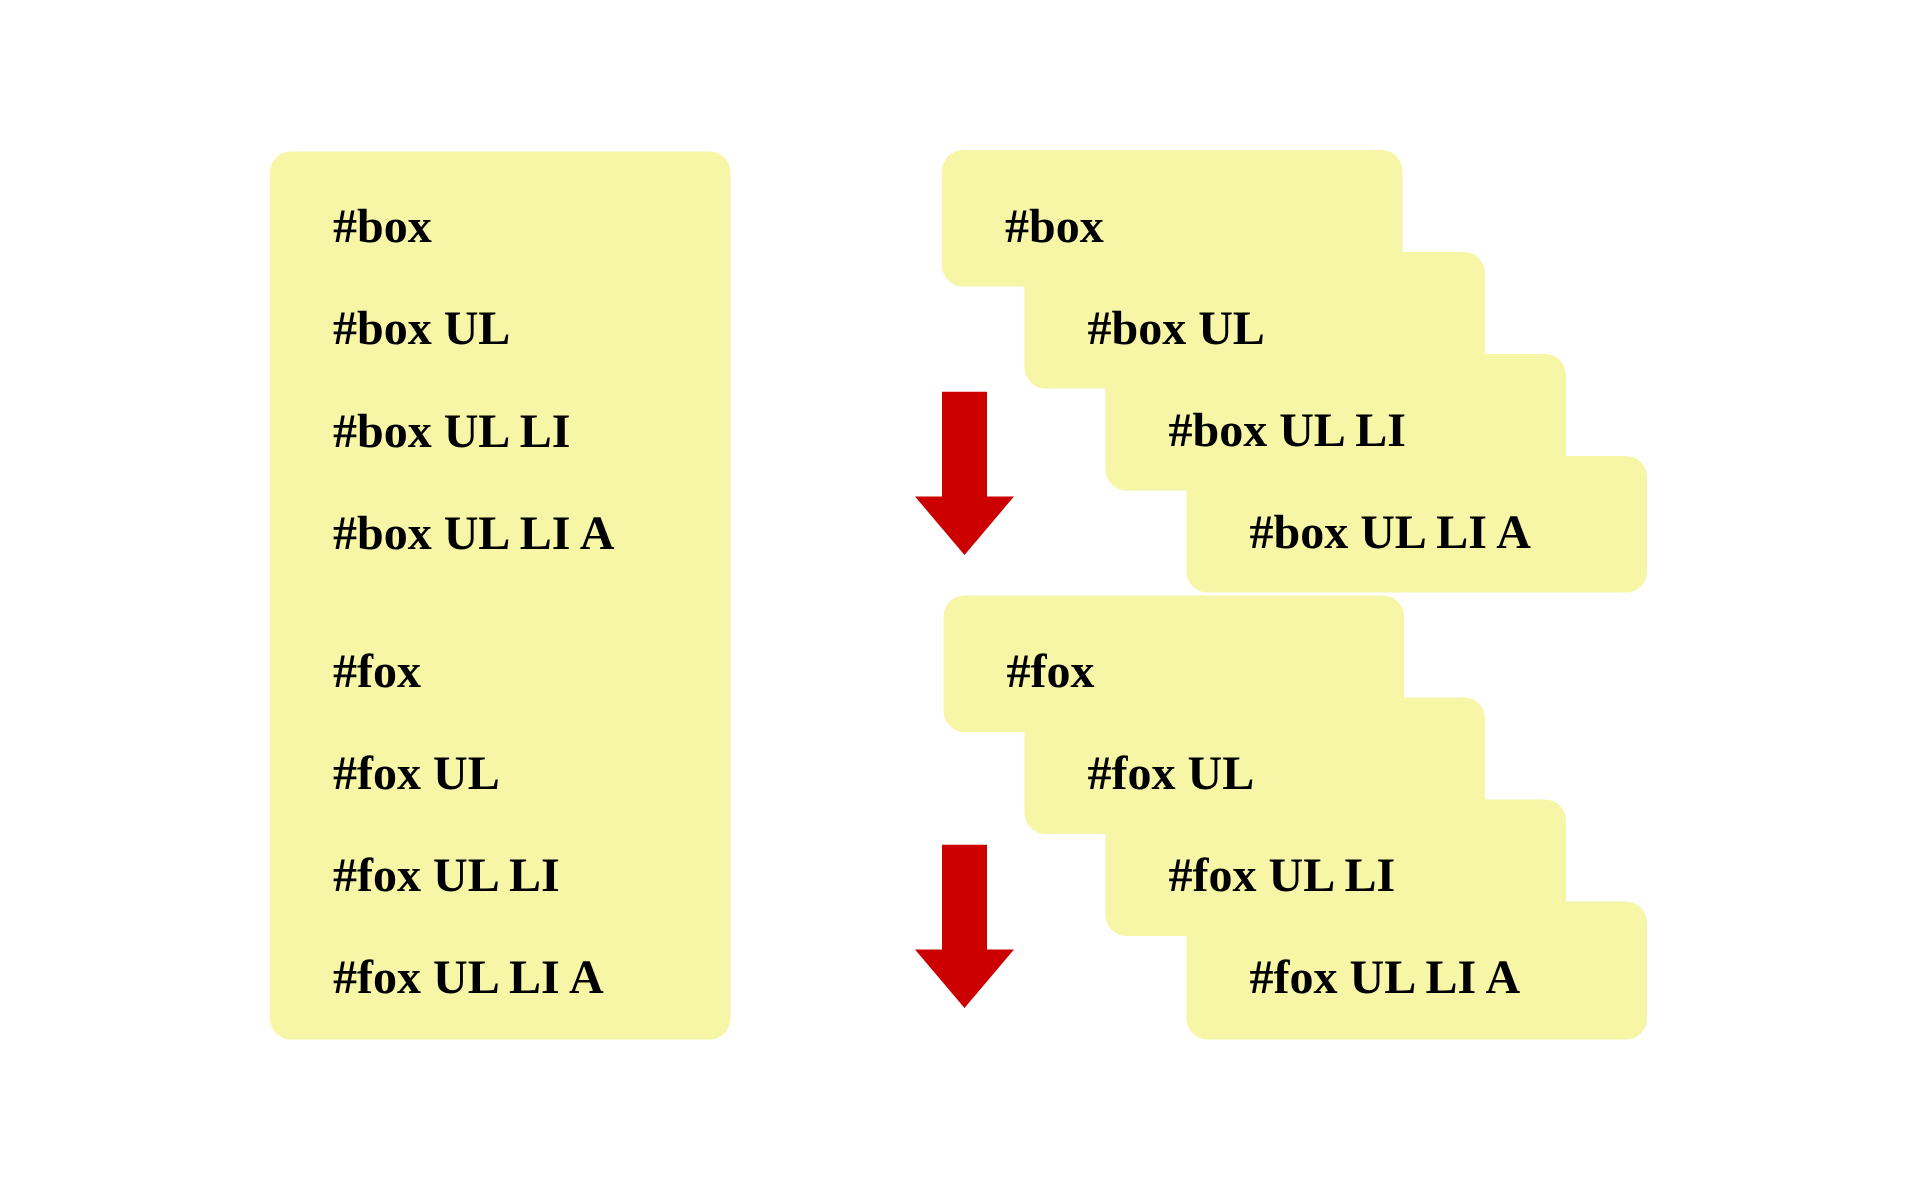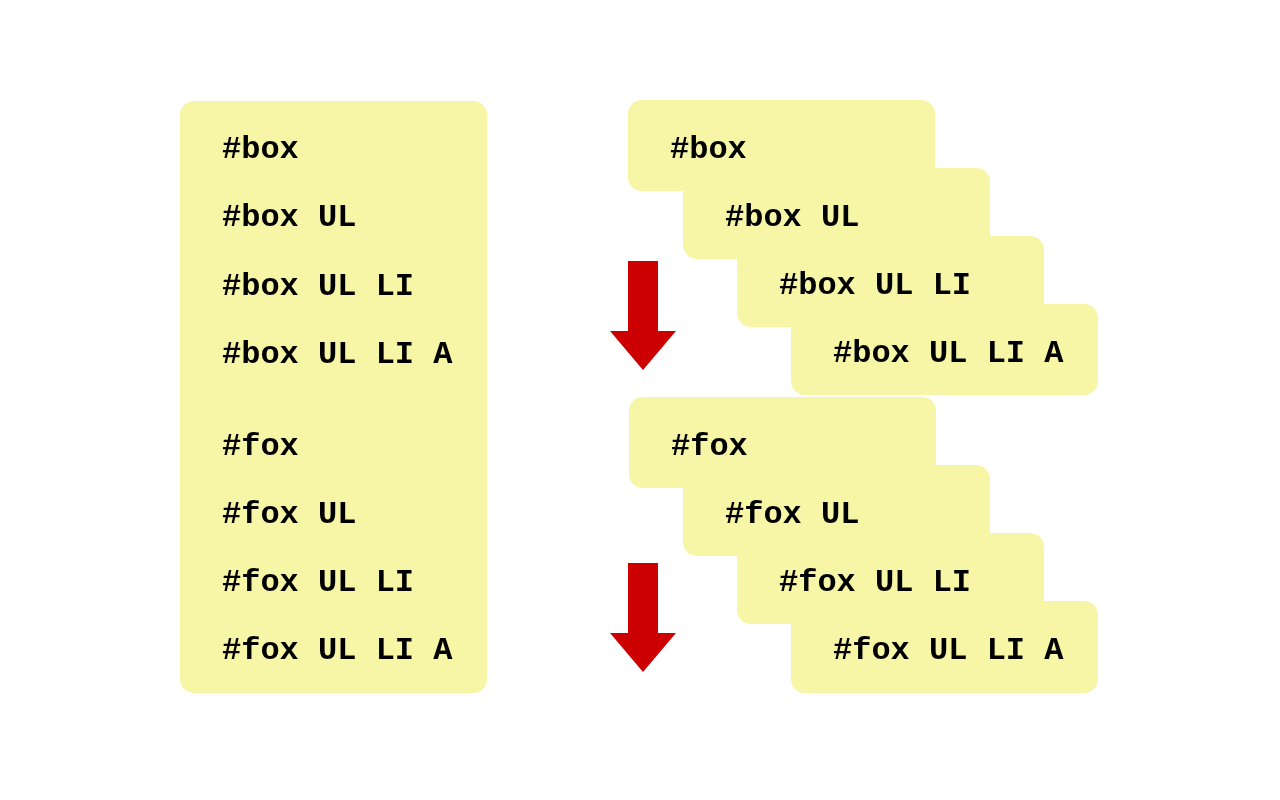--- a/index.html
+++ b/index.html
@@ -12,21 +12,21 @@
     margin: 0;
     padding: 0;
     background: var(--background);
   }
   .canvas {
     position: relative;
     width: 1280px;
     height: 800px;
     background: var(--background);
     overflow: hidden;
-    font-family: Liberation Mono, monospace;
+    font-family: Liberation Serif, serif;
   }
   
   .left-panel {
     position: absolute;
     left: 180px;
     top: 101px;
     width: 307px;
     height: 592px;
     background: var(--panel-yellow);
     border-radius: 14px;

